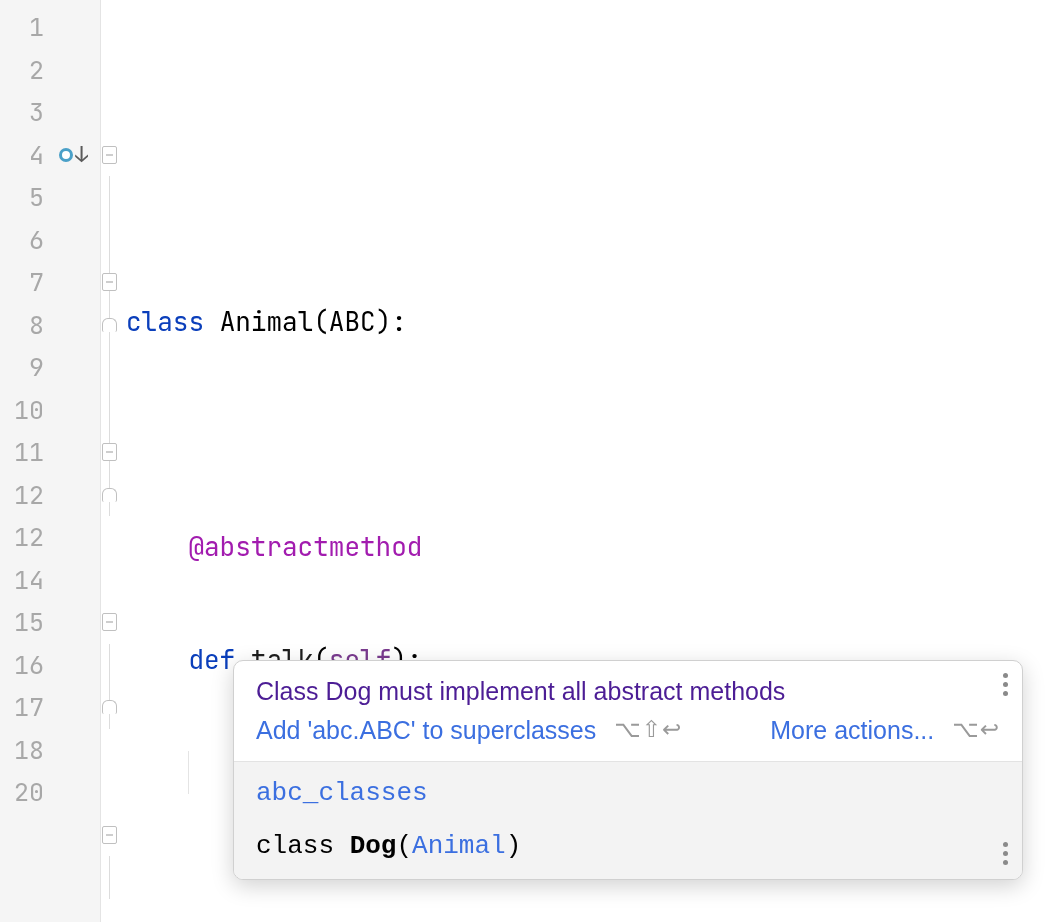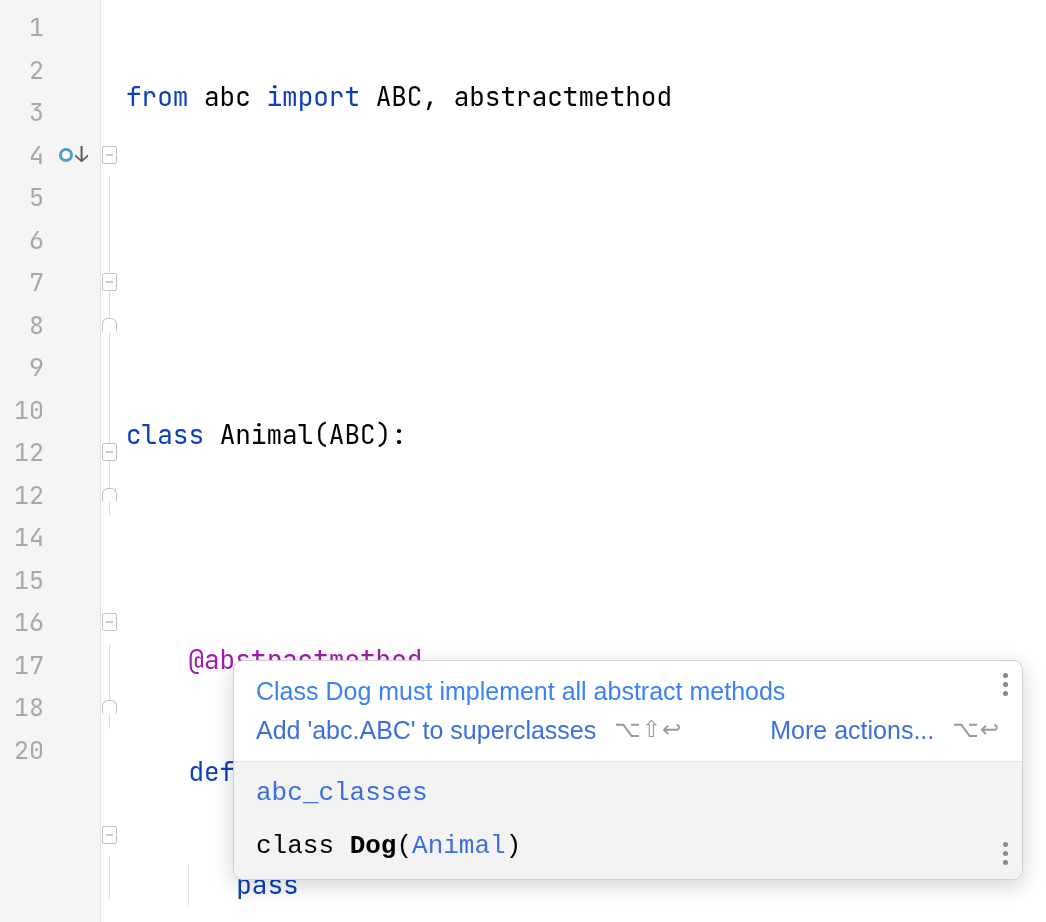--- a/index.html
+++ b/index.html
@@ -135,21 +135,21 @@
     box-shadow: 0 6px 22px rgba(0,0,0,0.18);
     font-family: -apple-system, BlinkMacSystemFont, "Segoe UI", Arial, sans-serif;
     font-size: 25px;
     overflow: hidden;
   }
   .popup-top {
     padding: 16px 22px 16px 22px;
     position: relative;
   }
   .popup-title {
-    color: #3b82f6;
+    color: #4c1d95;
     margin-bottom: 10px;
     font-size: 25px;
   }
   .popup-actions {
     display: flex;
     align-items: flex-start;
     gap: 18px;
     color: #3b6fe0;
     font-size: 25px;
   }
@@ -222,20 +222,21 @@
         <span class="override-icon"></span>
         <span class="arrow-down">↓</span>
       </span>
     </div>
     <div class="gutter-line">5</div>
     <div class="gutter-line">6</div>
     <div class="gutter-line">7</div>
     <div class="gutter-line">8</div>
     <div class="gutter-line">9</div>
     <div class="gutter-line">10</div>
+    <div class="gutter-line">11</div>
     <div class="gutter-line">12</div>
     <div class="gutter-line">12</div>
     <div class="gutter-line">14</div>
     <div class="gutter-line">15</div>
     <div class="gutter-line">16</div>
     <div class="gutter-line">17</div>
     <div class="gutter-line">18</div>
     <div class="gutter-line">20</div>
   </div>
 
@@ -290,21 +291,20 @@
     <div class="fold-cell"></div>
     <div class="fold-cell">
         <span class="fold-marker open"></span>
       </div>
     <div class="fold-cell">
         <span class="fold-line"></span>
       </div>
   </div>
 
   <div class="code">
-    <div class="code-line"><span class="kw">from</span> <span>abc</span> <span class="kw">import</span> <span>ABC, abstractmethod</span></div>
     <div class="code-line"></div>
     <div class="code-line"></div>
     <div class="code-line"><span class="kw">class</span> <span class="cls">Animal</span>(<span>ABC</span>):</div>
     <div class="code-line"></div>
     <div class="code-line">    <span class="dec">@abstractmethod</span></div>
     <div class="code-line">    <span class="kw">def</span> <span class="fn">talk</span>(<span class="sel">self</span>):</div>
     <div class="code-line">    <span class="indent-guide"></span>   <span class="kw">pass</span></div>
     
     
     

